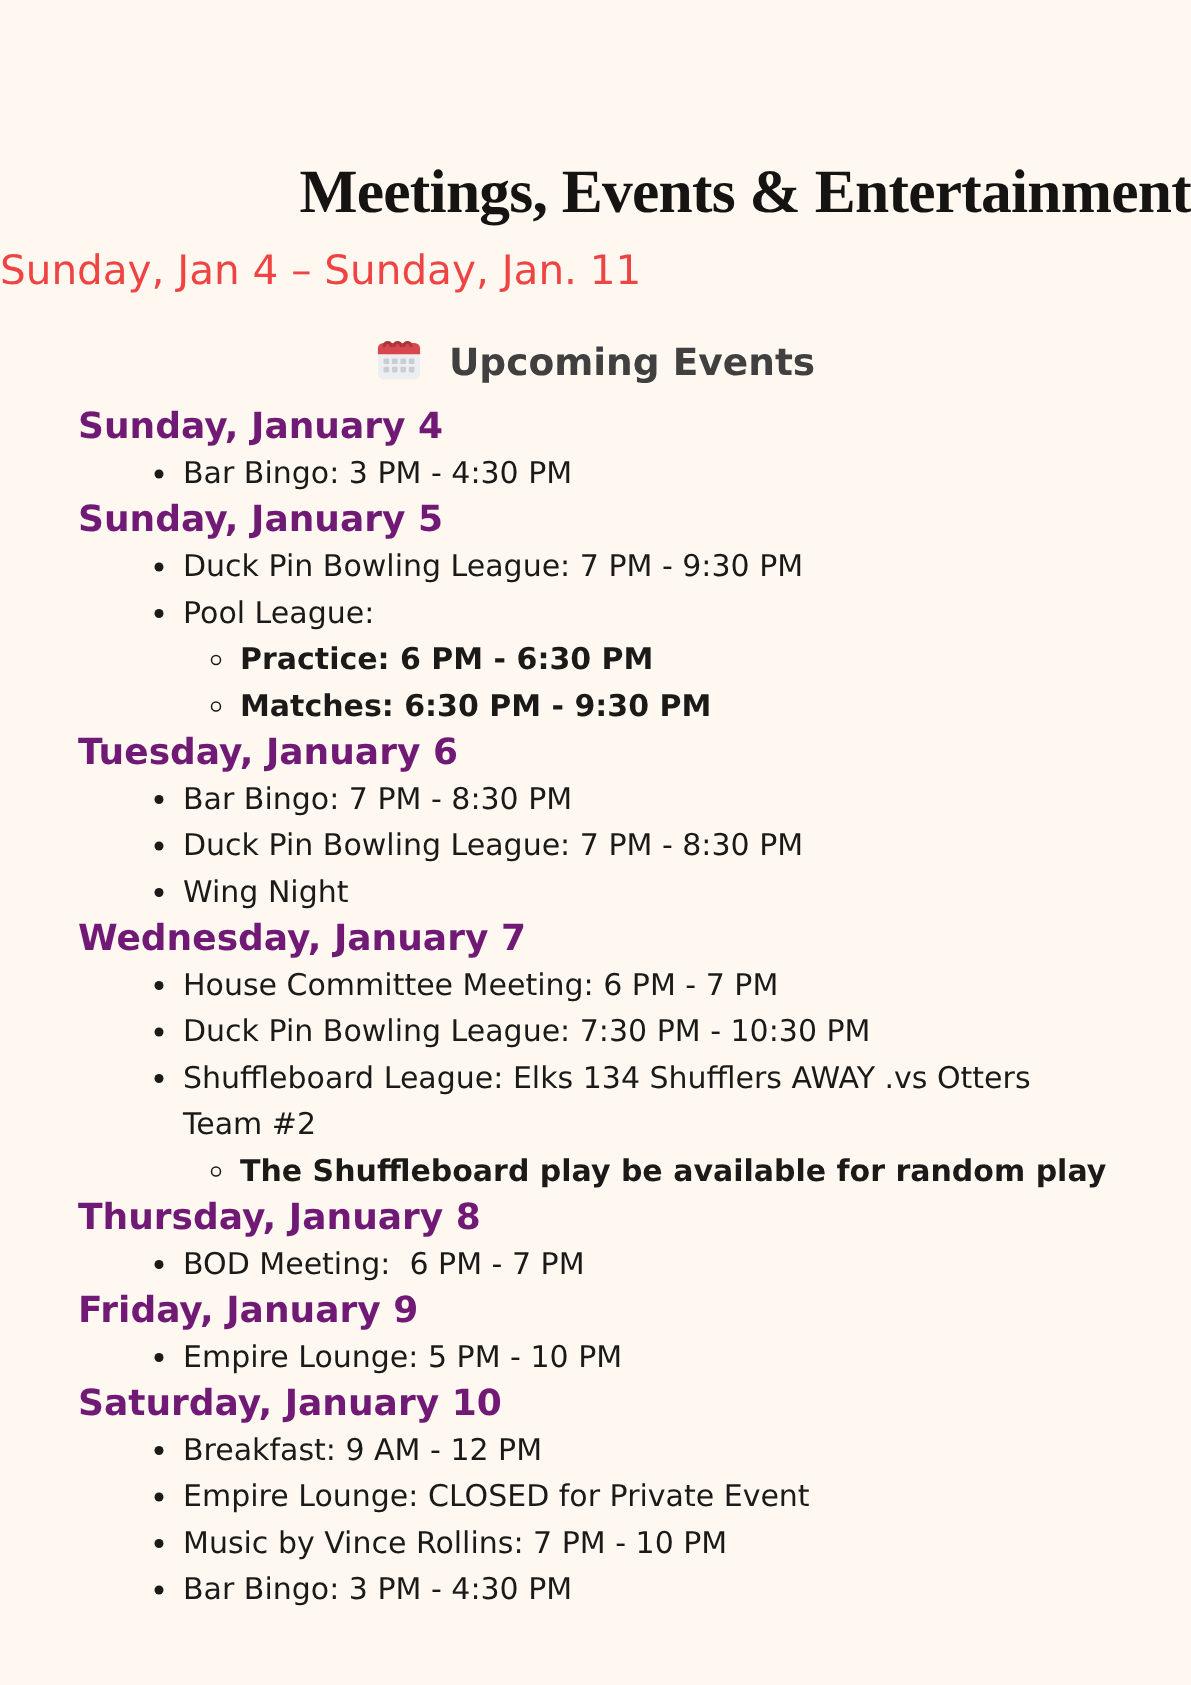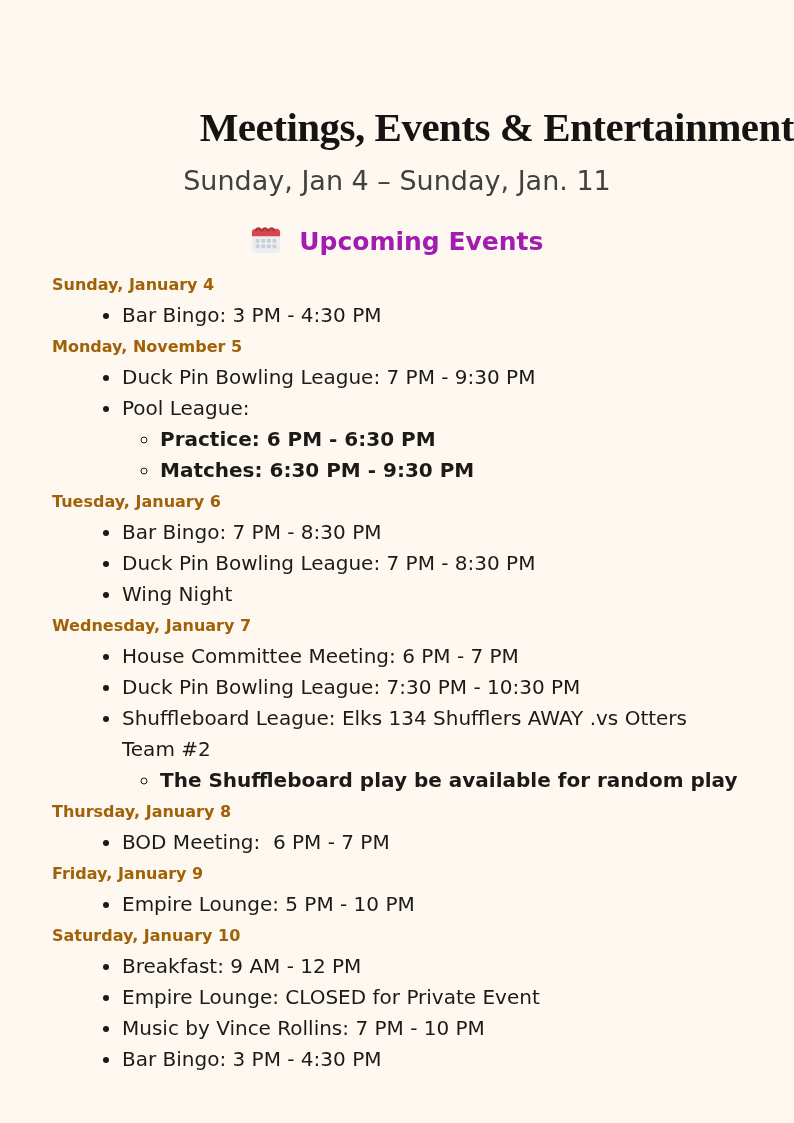--- a/index.html
+++ b/index.html
@@ -25,49 +25,49 @@
     text-align: right;
     font-family: "Liberation Serif", "DejaVu Serif", serif;
     font-weight: 700;
     font-size: 41px;
     line-height: 50px;
     letter-spacing: -0.5px;
     color: #161412;
   }
   .page-subtitle {
     margin: 12px 0 0 0;
-    text-align: center;
+    text-align: left;
     font-weight: 400;
     font-size: 27px;
     line-height: 34px;
-    color: #404040;
+    color: #ef4444;
   }
   .section-heading {
     margin-top: 24px;
     text-align: center;
     font-weight: 700;
     font-size: 25px;
     line-height: 36px;
-    color: #a21caf;
+    color: #404040;
   }
   .section-heading .cal-icon {
     display: inline-block;
     vertical-align: -4px;
     margin-right: 10px;
   }
   .events-list {
     margin-top: 5px;
     padding-left: 52px;
     padding-right: 48px;
   }
   .day-header {
     font-weight: 700;
-    font-size: 16px;
+    font-size: 24px;
     line-height: 31px;
-    color: #a16207;
+    color: #701a75;
   }
   ul.events {
     margin: 0;
     padding: 0 0 0 38px;
     list-style: disc;
   }
   ul.events > li {
     font-size: 20px;
     line-height: 31px;
     max-width: 662px;
@@ -119,21 +119,21 @@
       </svg>
     </span>
     <span>Upcoming Events</span>
   </div>
 
   <main class="events-list">
       <div class="day-header">Sunday, January 4</div>
       <ul class="events">
         <li><span class="event-text">Bar Bingo: 3 PM - 4:30 PM</span></li>
       </ul>
-      <div class="day-header">Monday, November 5</div>
+      <div class="day-header">Sunday, January 5</div>
       <ul class="events">
         <li><span class="event-text">Duck Pin Bowling League: 7 PM - 9:30 PM</span></li>
         <li><span class="event-text">Pool League:</span><ul class="subevents">
             <li><span class="event-text">Practice: 6 PM - 6:30 PM</span></li>
             <li><span class="event-text">Matches: 6:30 PM - 9:30 PM</span></li>
           </ul></li>
       </ul>
       <div class="day-header">Tuesday, January 6</div>
       <ul class="events">
         <li><span class="event-text">Bar Bingo: 7 PM - 8:30 PM</span></li>

